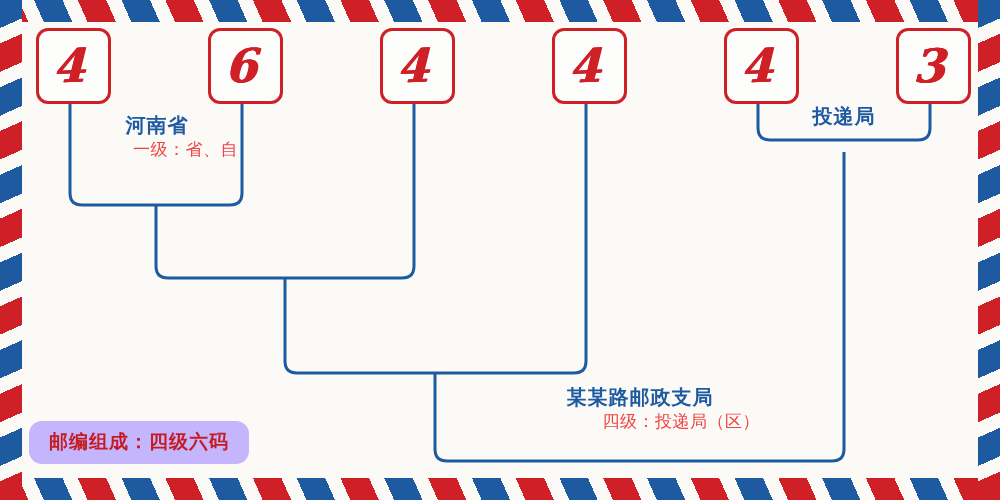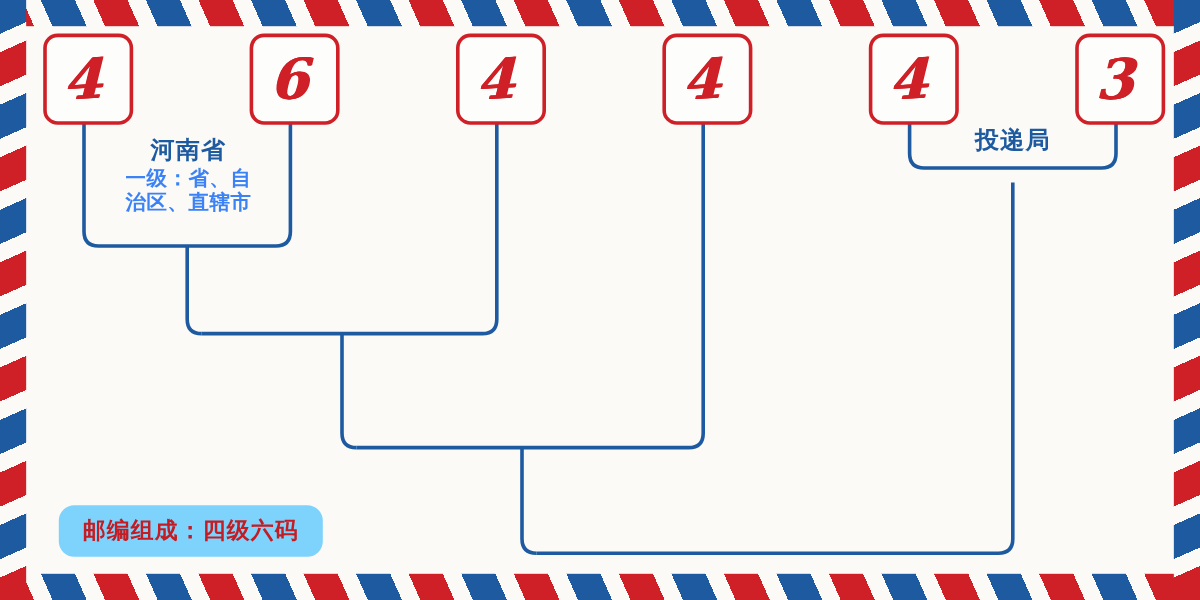--- a/index.html
+++ b/index.html
@@ -56,40 +56,41 @@
   }
 
   
   .bracket{position:absolute;z-index:2;}
   .bracket svg{display:block;overflow:visible;}
 
   
   .label-group{position:absolute;z-index:3;text-align:center;white-space:nowrap;}
   .label-title{
     color:#1e5aa0;
-    font-family:Liberation Serif, serif;
+    font-family:Liberation Mono, monospace;
     font-weight:bold;
     font-size:20px;
     line-height:1.18;
     letter-spacing:1px;
   }
   .label-sub{
-    color:#3b82f6;
+    color:#ef4444;
     font-family:"DejaVu Sans",sans-serif;
-    font-weight:bold;
+    font-weight:normal;
     font-size:17px;
     line-height:1.18;
     letter-spacing:0.5px;
+    text-align:right;
   }
 
   
   .legend-chip{
-    position:absolute;left:49px;top:421px;
+    position:absolute;left:29px;top:421px;
     padding:8px 20px 9px 20px;
-    background:#7dd3fc;border-radius:13px;
+    background:#c4b5fd;border-radius:13px;
     z-index:3;
   }
   .legend-text{
     color:#c41c22;
     font-family:"DejaVu Serif",serif;
     font-weight:bold;
     font-size:19px;
     letter-spacing:1px;
     white-space:nowrap;
   }
@@ -160,29 +161,32 @@
   <div class="digit-box" style="left:724px;top:28px;">
     <span class="digit-glyph">4</span>
   </div>
   <div class="digit-box" style="left:896px;top:28px;">
     <span class="digit-glyph">3</span>
   </div>
 
   <div class="label-group" style="left:76px;top:115px;width:162px;">
     <div class="label-title">河南省</div>
     <div class="label-sub">一级：省、自</div>
-    <div class="label-sub">治区、直辖市</div>
   </div>
 
   <div class="label-group" style="left:205px;top:224px;width:160px;">
   </div>
 
   <div class="label-group" style="left:313px;top:307px;width:240px;">
   </div>
 
+  <div class="label-group" style="left:520px;top:387px;width:240px;">
+    <div class="label-title">某某路邮政支局</div>
+    <div class="label-sub">四级：投递局（区）</div>
+  </div>
 
   <div class="label-group" style="left:784px;top:106px;width:120px;">
     <div class="label-title">投递局</div>
   </div>
 
   <div class="legend-chip">
     <span class="legend-text">邮编组成：四级六码</span>
   </div>
 
 </div>

